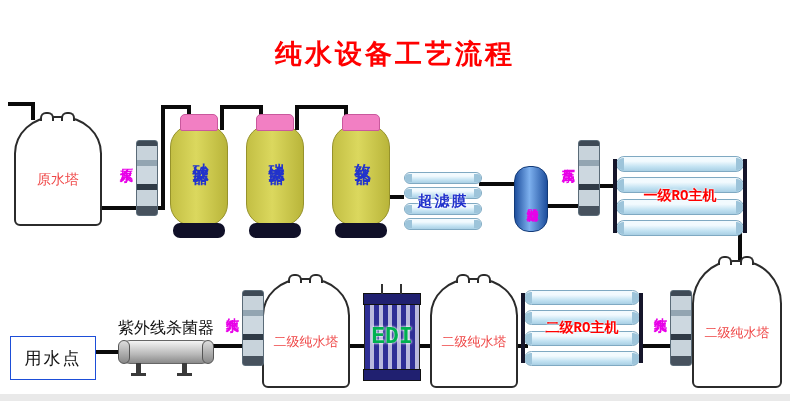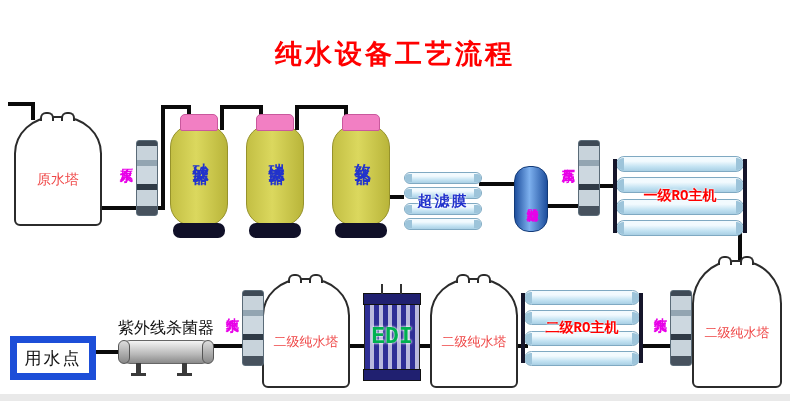--- a/index.html
+++ b/index.html
@@ -117,21 +117,21 @@
     background:linear-gradient(180deg,#f4f4f4,#b9b9b9 60%,#8a8a8a);
   }
   .uv-device::before,.uv-device::after{content:"";position:absolute;top:-1px;bottom:-1px;width:10px;background:linear-gradient(180deg,#ddd,#888);border:1px solid #555;}
   .uv-device::before{left:-2px;border-radius:6px;} .uv-device::after{right:-2px;border-radius:6px;}
   .uv-leg{position:absolute;top:45px;width:5px;height:10px;background:#3a3a3a;}
   .uv-leg::after{content:"";position:absolute;bottom:-3px;left:-5px;width:15px;height:3px;background:#3a3a3a;}
   .uv .l1{left:20px;} .uv .l2{left:66px;}
 
   
   .use-box{
-    position:absolute;background:#fff;border:7px solid #1d4ed8;box-sizing:border-box;
+    position:absolute;background:#fff;border:1px solid #1d4ed8;box-sizing:border-box;
     display:flex;align-items:center;justify-content:center;
     font-size:17px;color:#111;letter-spacing:2px;
   }
 
   .bottom-strip{position:absolute;left:0;bottom:0;width:790px;height:7px;background:#e9e9e9;}
 </style>
 </head>
 <body>
 
 <div class="stage">

